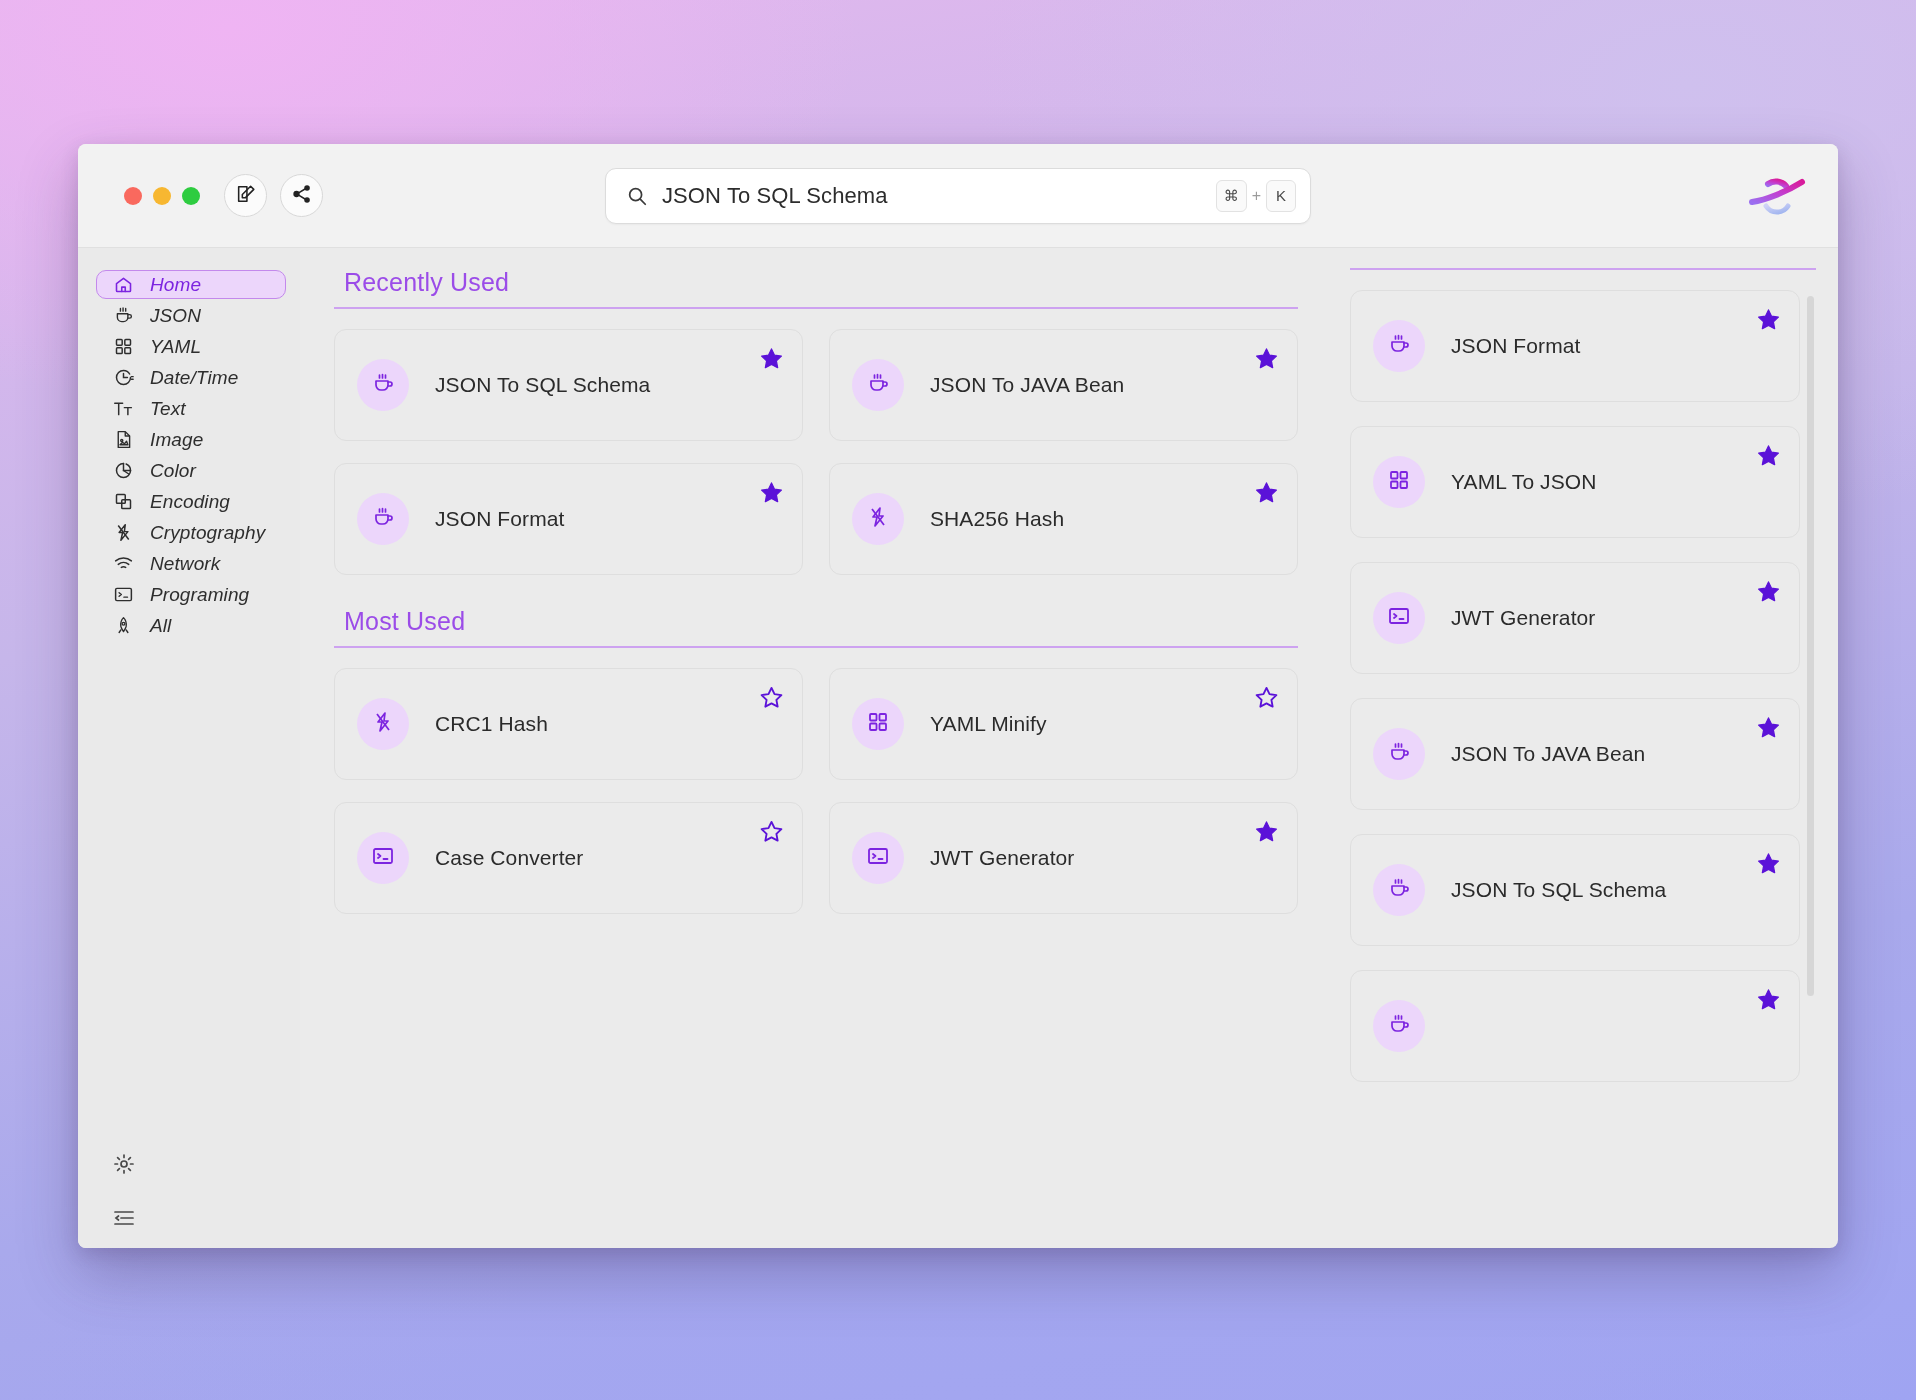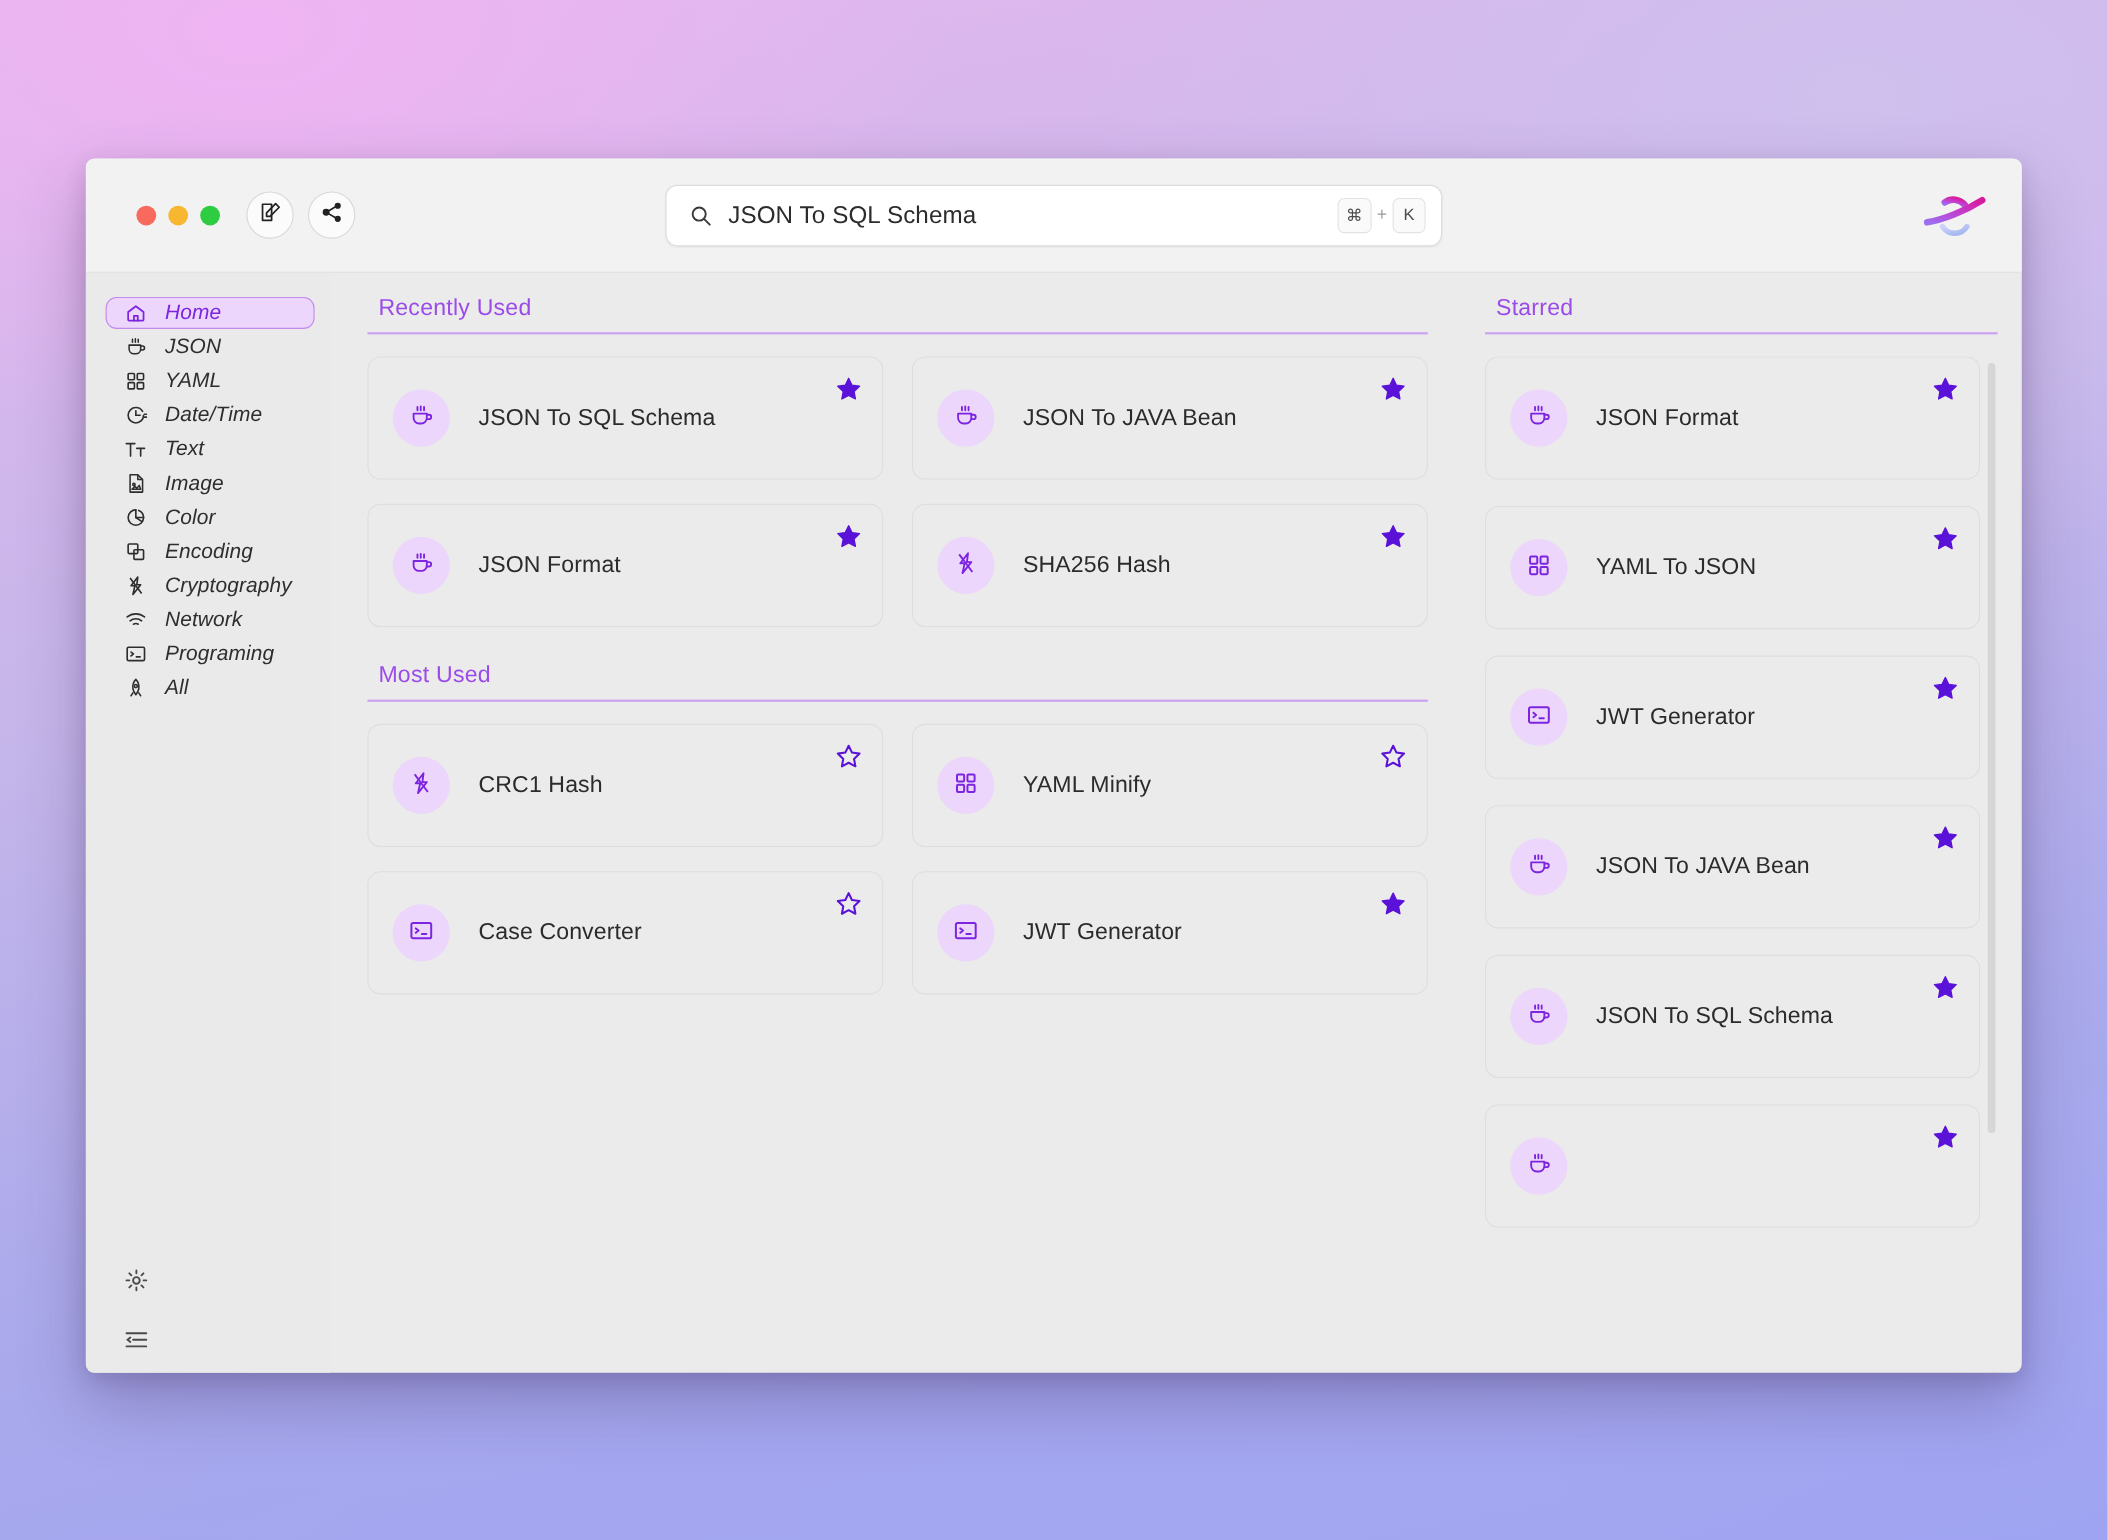--- a/index.html
+++ b/index.html
@@ -147,21 +147,21 @@
   .col-right {
     flex: 0 0 510px;
     padding: 0 22px 0 22px;
     display: flex;
     flex-direction: column;
     min-height: 0;
     position: relative;
   }
 
   .sec-title {
-    font-size: 21px;
+    font-size: 25px;
     color: #9b4ce8;
     letter-spacing: .2px;
     padding: 0 0 10px 10px;
   }
   .sec-rule { height: 2px; background: #cda2f0; margin-bottom: 20px; }
 
   .grid2 {
     display: grid;
     grid-template-columns: 1fr 1fr;
     gap: 22px 26px;
@@ -564,21 +564,20 @@
                 <span class="card-star"><svg viewBox="0 0 24 24" fill="#5b12d8" stroke="#5b12d8" stroke-width="1.2" stroke-linejoin="round">
                     <path d="M12 2.8l2.9 6 6.6.9-4.8 4.6 1.2 6.5L12 17.7 6.1 20.8l1.2-6.5L2.5 9.7l6.6-.9z"></path>
                   </svg></span>
               </div>
             </div>
         </div>
 
       </div>
 
       <div class="col-right">
-        <div class="sec-title">Starred</div>
         <div class="sec-rule"></div>
         <div class="starred-scroll">
           <div class="starred-list" id="list-starred">
               <div class="card">
                 <span class="card-badge">
                   <span><svg viewBox="0 0 24 24" fill="none" stroke="#7c24e0" stroke-width="1.7" stroke-linecap="round" stroke-linejoin="round">
                       <path d="M5 10h12v4a5 5 0 0 1-5 5h-2a5 5 0 0 1-5-5z"></path>
                       <path d="M17 11h2a2 2 0 0 1 0 4h-2"></path>
                       <path d="M8.5 4v3M11.5 3.5v3.5M14.5 4v3"></path>
                     </svg></span>

